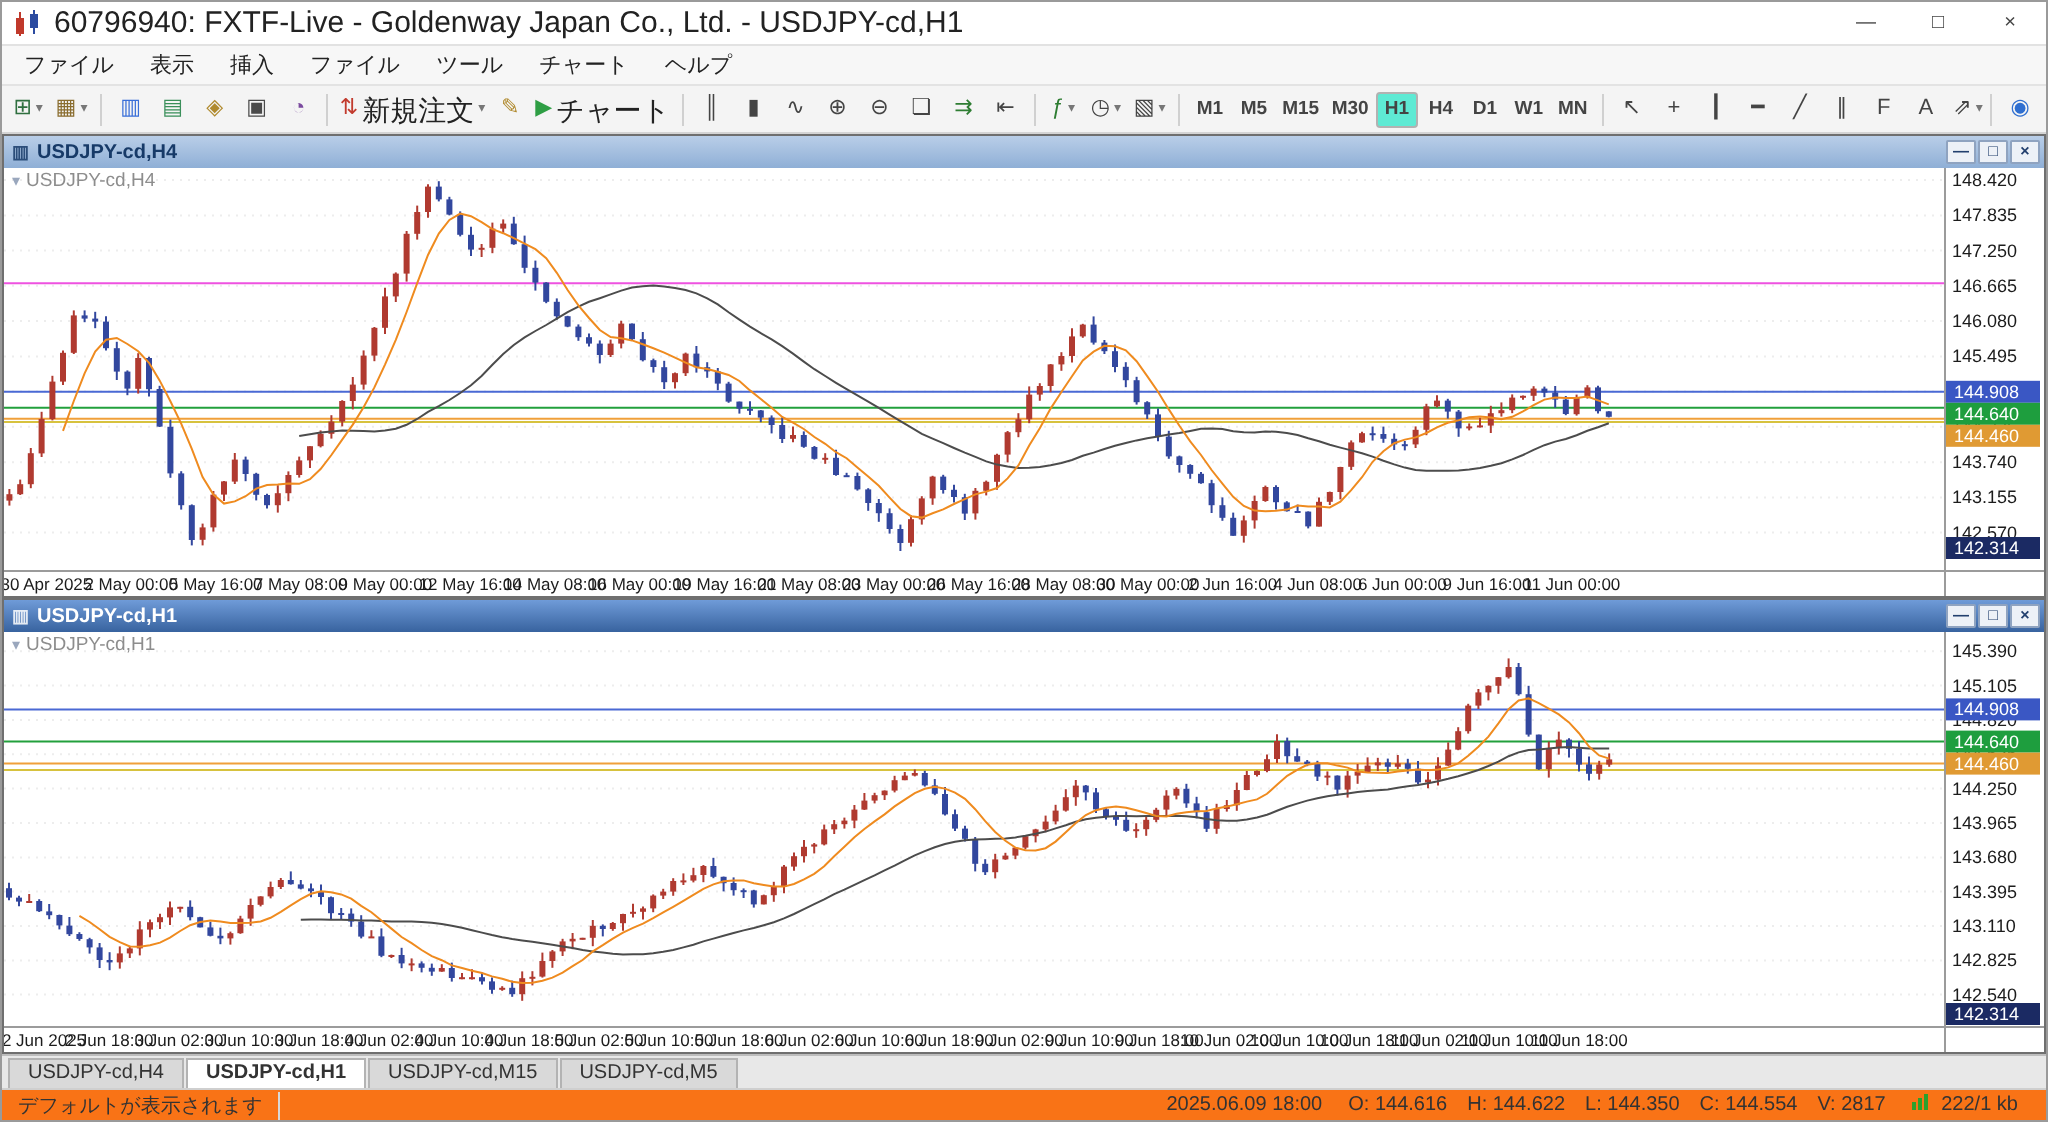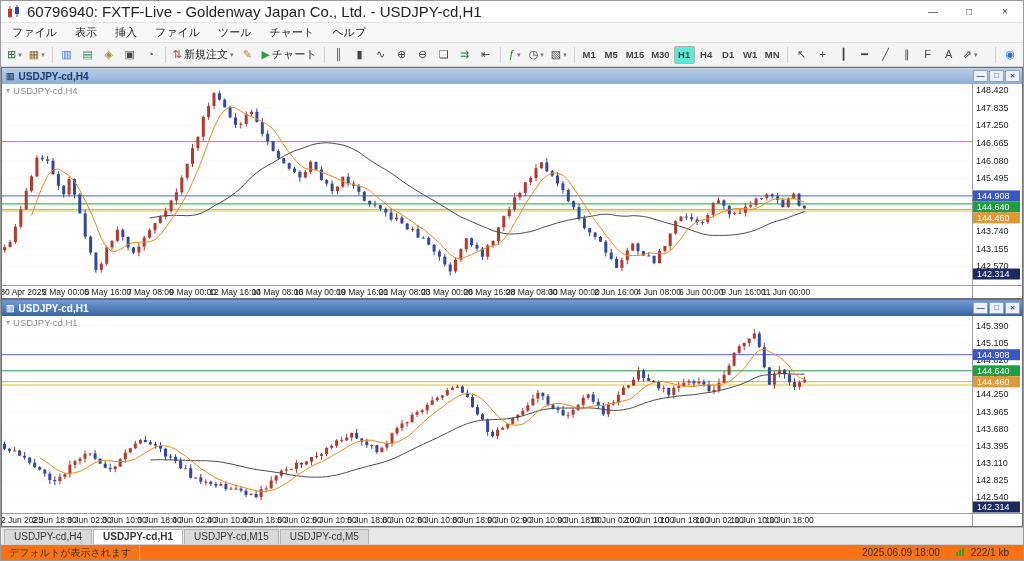--- a/index.html
+++ b/index.html
@@ -12,21 +12,21 @@
   .win-controls{margin-left:auto;display:flex;height:100%}
   .win-btn{width:36px;display:flex;align-items:center;justify-content:center;font-size:10px;color:#444}
   
   .menubar{flex:0 0 20px;background:#f7f7f7;display:flex;align-items:center;padding-left:2px;border-bottom:1px solid #e3e3e3;font-size:11px;color:#222}
   .menu-item{padding:2px 9px}
   
   .toolbar{flex:0 0 24px;background:#f4f4f4;border-bottom:1px solid #d4d4d4;display:flex;align-items:center;padding:0 3px;gap:1px;overflow:hidden}
   .tsep{width:1px;height:16px;background:#d0d0d0;margin:0 3px;flex:0 0 1px}
   .tbtn{height:20px;min-width:20px;display:flex;align-items:center;justify-content:center;gap:2px;padding:0 2px;border:1px solid transparent;border-radius:2px;font-size:12px;line-height:1}
   .tbtn .glyph{font-size:11px}
-  .tbtn .lbl{font-size:11px;color:#222;white-space:nowrap}
+  .tbtn .lbl{font-size:14px;color:#222;white-space:nowrap}
   .tbtn .dd{font-size:7px;color:#777}
   .tbtn.tf{min-width:21px;height:18px}
   .tbtn.tf .lbl{font-size:9.5px;font-weight:bold;color:#444}
   .tbtn.active{background:#5eead4;border:1px solid #b2b2b2}
   .push-right{margin-left:auto}
   
   .mdi{flex:1;background:#8c8c8c;display:flex;flex-direction:column;min-height:0}
   .child{border:1px solid #6f6f6f;display:flex;flex-direction:column;background:#fff;min-height:0}
   #chart-h4{flex:0 0 232px}
   #chart-h1{flex:1}
@@ -1011,20 +1011,21 @@
       <div class="tab">USDJPY-cd,H4</div>
       <div class="tab active">USDJPY-cd,H1</div>
       <div class="tab">USDJPY-cd,M15</div>
       <div class="tab">USDJPY-cd,M5</div>
     </div>
 
   <div class="statusbar">
     <span class="scell first">デフォルトが表示されます</span>
     <span class="spacer"></span>
     <span class="scell">2025.06.09 18:00</span>
+    <span class="ohlc" id="status-ohlc"><span>O: 144.616</span><span>H: 144.622</span><span>L: 144.350</span><span>C: 144.554</span><span>V: 2817</span></span>
     <span class="scell">
       <span class="signal">
           <i></i>
           <i></i>
           <i></i>
         </span>
       <span>222/1 kb</span>
     </span>
   </div>
 

